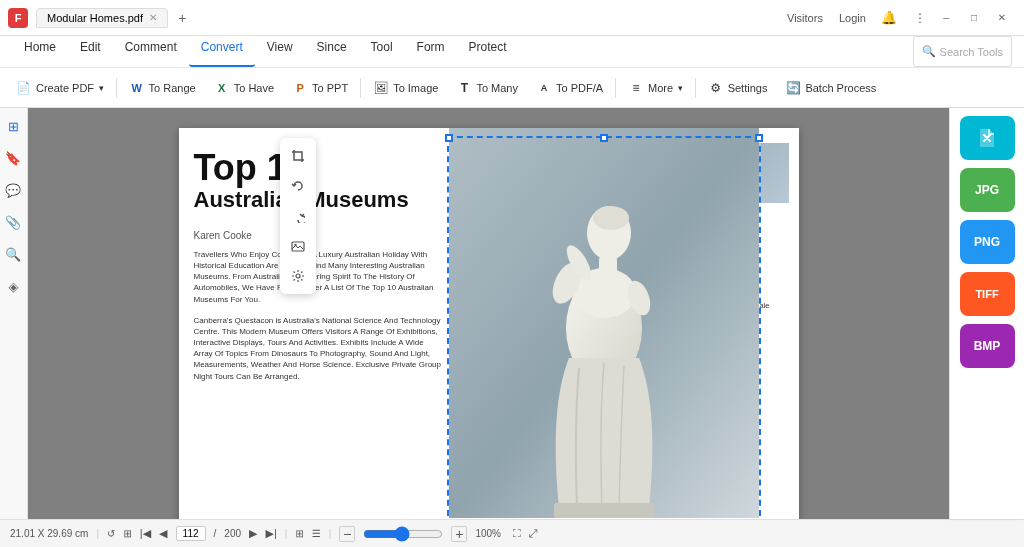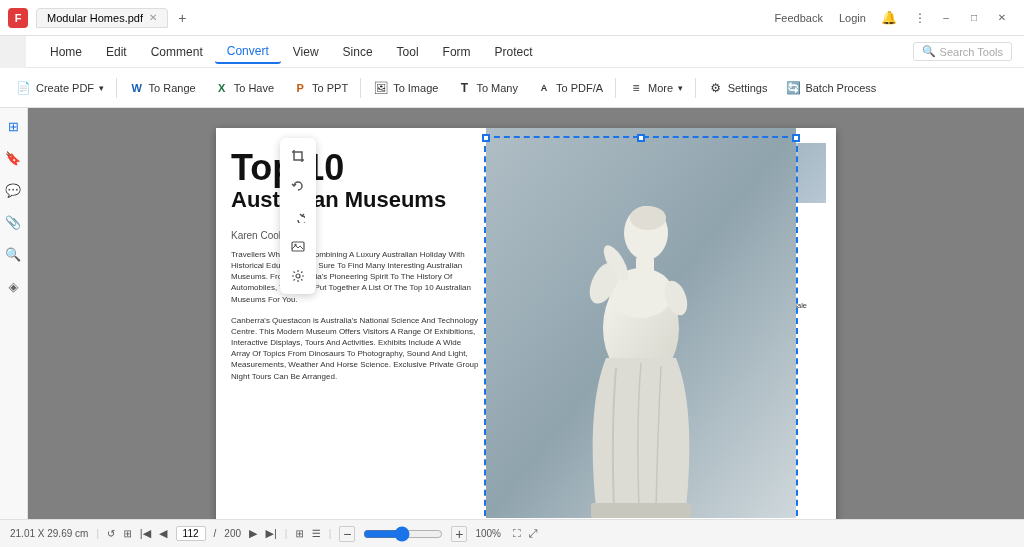--- a/index.html
+++ b/index.html
@@ -35,24 +35,22 @@
     .titlebar-add { width: 20px; height: 20px; display: flex; align-items: center; justify-content: center; color: #666; font-size: 14px; cursor: pointer; margin-left: 4px; }
     .titlebar-controls { display: flex; gap: 4px; align-items: center; margin-left: auto; }
     .titlebar-controls span { font-size: 11px; color: #555; cursor: pointer; padding: 2px 6px; }
     .win-btn { width: 28px; height: 24px; display: flex; align-items: center; justify-content: center; font-size: 10px; color: #666; cursor: pointer; }
 
     
     .menubar {
       height: 32px;
       background: #fff;
       display: flex;
-      align-items: center;
       padding: 0 12px;
       border-bottom: 1px solid #e8e8e8;
-      margin-left: 26px;
     }
     .menu-item {
       padding: 4px 12px;
       font-size: 12px;
       color: #333;
       cursor: pointer;
       border-radius: 3px;
     }
     .menu-item.active {
       color: #1a73e8;
@@ -291,21 +289,21 @@
 <div class="titlebar">
   <div class="titlebar-logo">
     <span>F</span>
   </div>
   <div class="titlebar-tab">
     <span>Modular Homes.pdf</span>
     <span class="close">✕</span>
   </div>
   <div class="titlebar-add">+</div>
   <div class="titlebar-controls">
-    <span>Feedback</span>
+    <span>Visitors</span>
     <span>Login</span>
     <span style="font-size:13px;">🔔</span>
     <span style="font-size:12px;">⋮</span>
   </div>
   <div class="win-btn">–</div>
   <div class="win-btn">□</div>
   <div class="win-btn close-btn">✕</div>
 </div>
 
 <div class="menubar">
@@ -503,20 +501,41 @@
       <div class="float-btn" title="Image Settings">
         <svg width="14" height="14" viewBox="0 0 14 14">
             <circle cx="7" cy="7" r="2" stroke="#555" stroke-width="1.2" fill="none"></circle>
             <path d="M7 1v2M7 11v2M1 7h2M11 7h2M2.5 2.5l1.4 1.4M10.1 10.1l1.4 1.4M2.5 11.5l1.4-1.4M10.1 3.9l1.4-1.4" stroke="#555" stroke-width="1.2"></path>
           </svg>
       </div>
     </div>
 
   </div>
 
+  <div class="right-panel">
+    <div class="format-btn" style="background:#00b8d4;width:55px;height:44px;">
+      <svg width="24" height="24" viewBox="0 0 24 24">
+          <path d="M5 3h9l5 5v13H5V3z" fill="white" opacity="0.3"></path>
+          <path d="M14 3v5h5" fill="none" stroke="white" stroke-width="1.5"></path>
+          <path d="M9 9l6 6M9 15l6-6" stroke="white" stroke-width="2" stroke-linecap="round"></path>
+        </svg>
+    </div>
+    <div class="format-btn" style="background:#4caf50;">
+      <span style="color:white;font-weight:bold;font-size:12px;">JPG</span>
+    </div>
+    <div class="format-btn" style="background:#2196f3;">
+      <span style="color:white;font-weight:bold;font-size:12px;">PNG</span>
+    </div>
+    <div class="format-btn" style="background:#ff5722;">
+      <span style="color:white;font-weight:bold;font-size:11px;">TIFF</span>
+    </div>
+    <div class="format-btn" style="background:#9c27b0;">
+      <span style="color:white;font-weight:bold;font-size:12px;">BMP</span>
+    </div>
+  </div>
 
 </div>
 
 <div class="statusbar">
   <span>21.01 X 29.69 cm</span>
   <span class="statusbar-sep">|</span>
   <span style="cursor:pointer;">↺</span>
   <span style="cursor:pointer;">⊞</span>
   <span style="cursor:pointer;font-size:11px;">|◀</span>
   <span style="cursor:pointer;font-size:11px;">◀</span>

